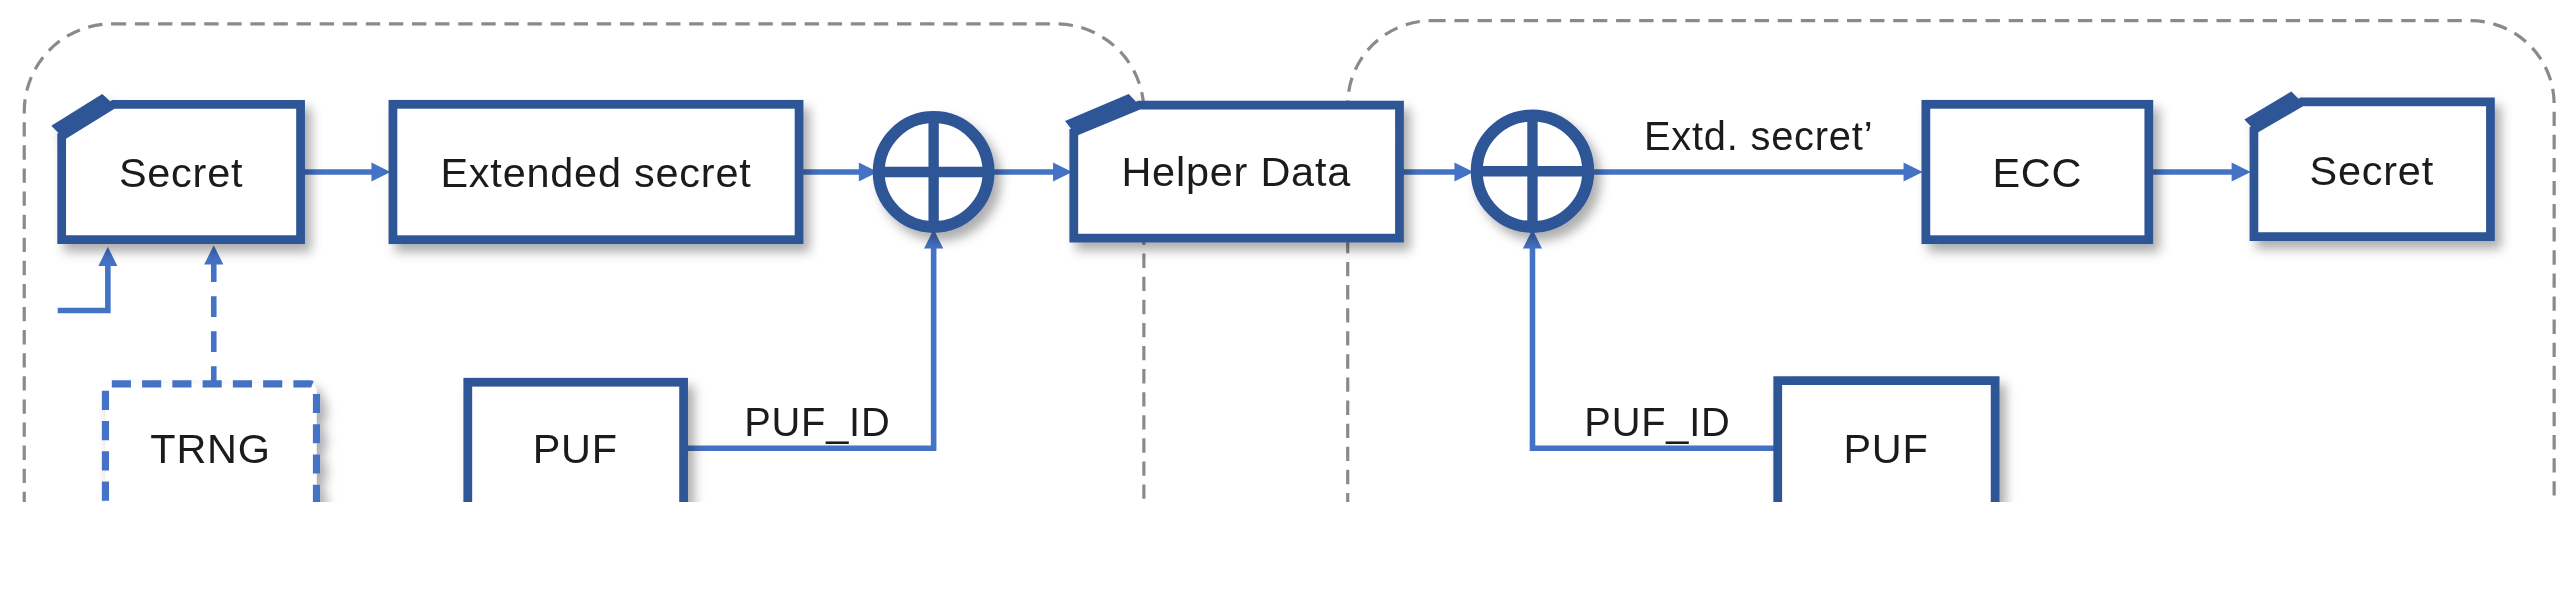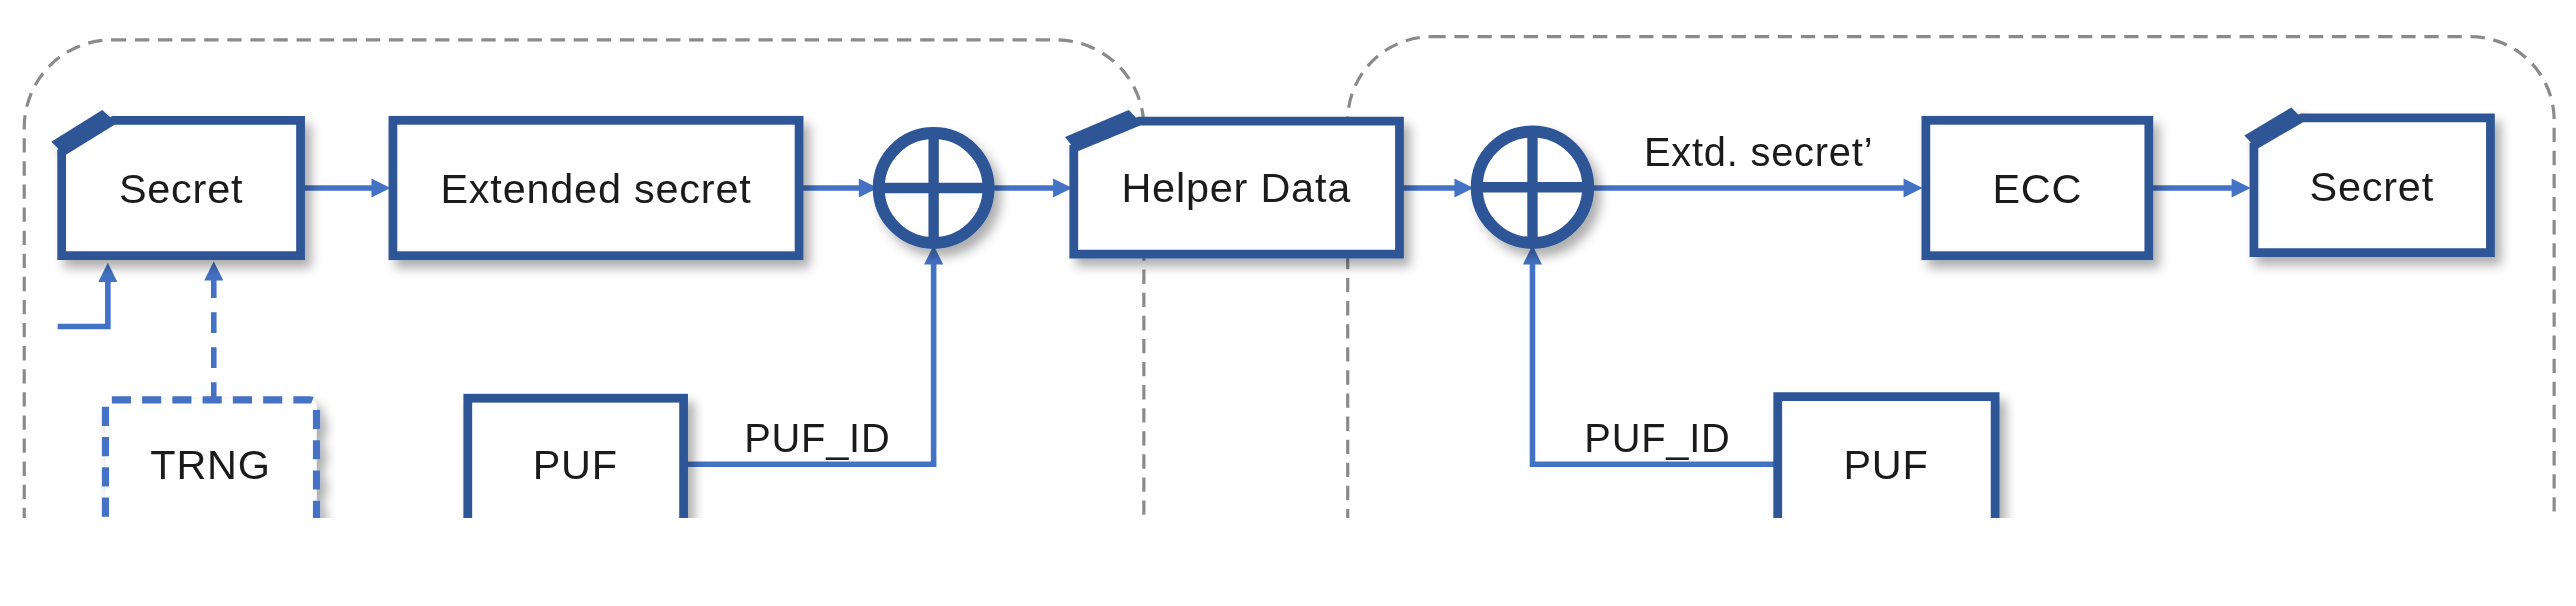--- a/index.html
+++ b/index.html
@@ -3,21 +3,21 @@
 <meta charset="utf-8">
 <style>
   :root{
     --c-dark:#2E5596;
     --c-arrow:#4472C4;
     --c-gray:#8A8A8A;
     --c-text:#1B1B1B;
     --c-background:#FFFFFF;
   }
   html,body{margin:0;padding:0;background:var(--c-background);}
-  #canvas{position:relative;width:2576px;height:502px;background:var(--c-background);overflow:hidden;margin-top:16px;}
+  #canvas{position:relative;width:2576px;height:502px;background:var(--c-background);overflow:hidden;}
   svg{display:block;}
 
   .container-outline{fill:none;stroke:var(--c-gray);stroke-width:4;stroke-dasharray:18 11;}
   .box{fill:#fff;stroke:var(--c-dark);stroke-width:11;stroke-linejoin:miter;}
   .flap{fill:var(--c-dark);stroke:none;}
   .xor-ring{fill:#fff;stroke:var(--c-dark);stroke-width:15;}
   .xor-cross{fill:none;stroke:var(--c-dark);stroke-width:13;}
   .arrow{fill:none;stroke:var(--c-arrow);stroke-width:7;}
   .arrow-head{fill:var(--c-arrow);stroke:none;}
   .dashed-box{fill:#fff;stroke:var(--c-arrow);stroke-width:9;stroke-dasharray:24 14;}

